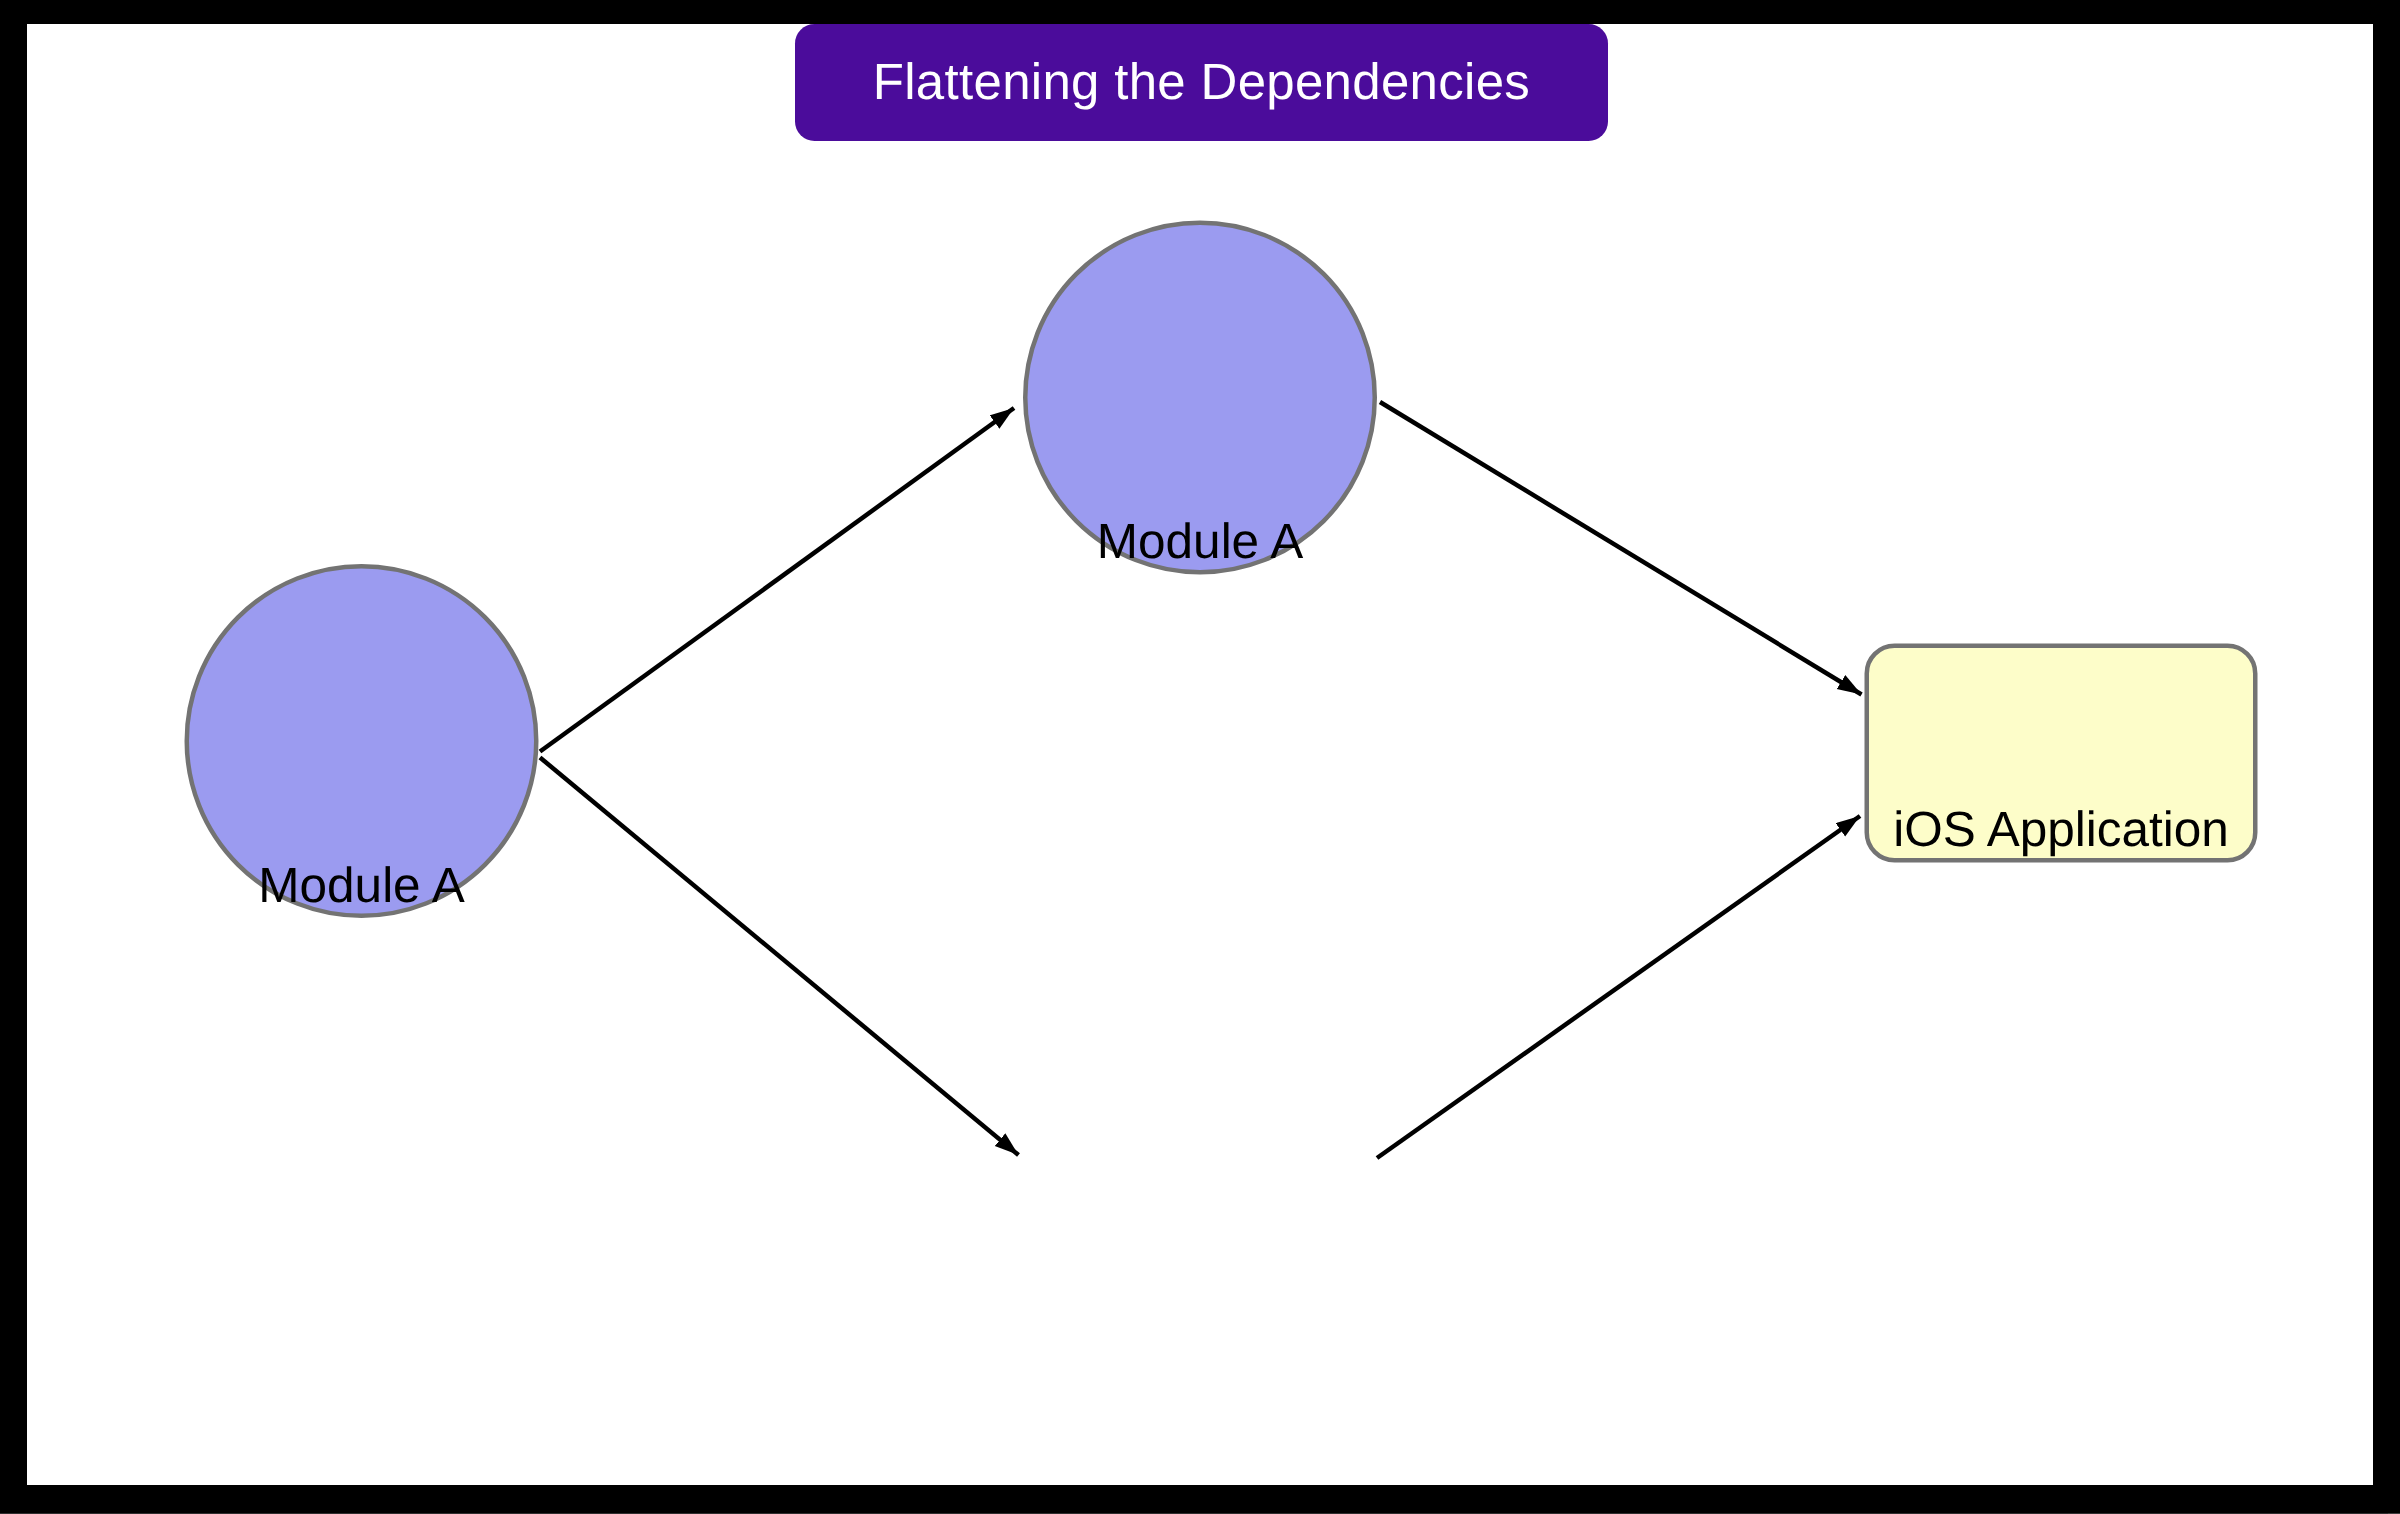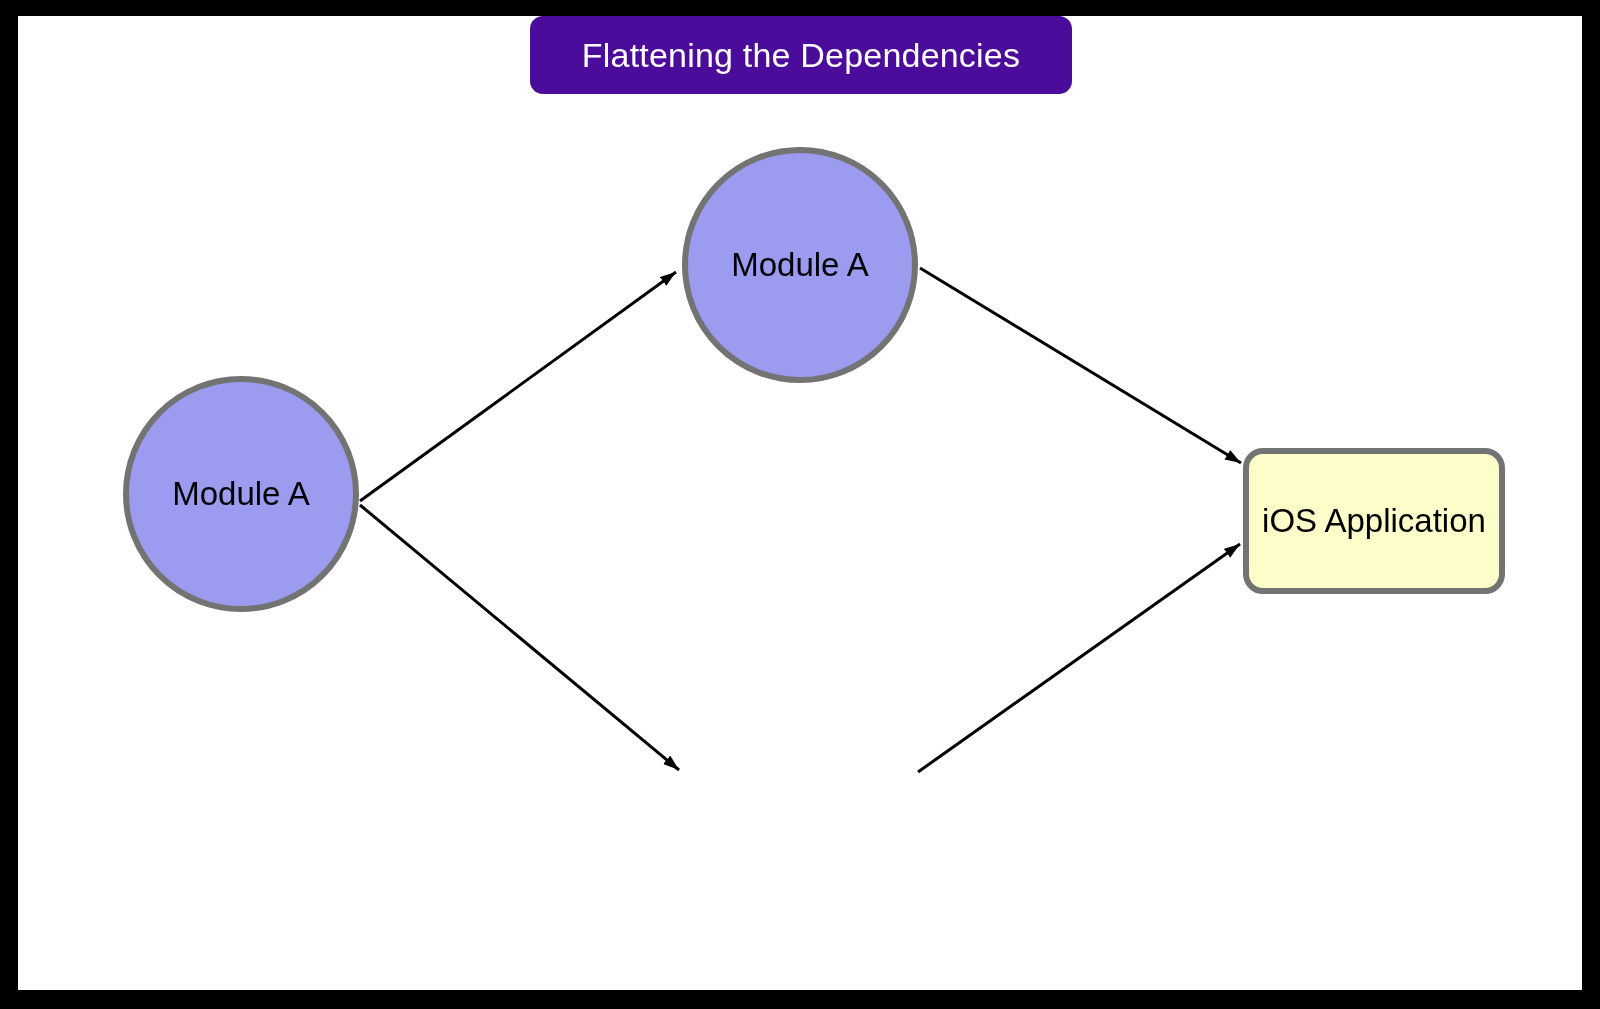--- a/index.html
+++ b/index.html
@@ -48,39 +48,39 @@
   .title-banner .title-text {
     color: #ffffff;
     font-size: 34px;
     letter-spacing: 0.2px;
     white-space: nowrap;
   }
   .node {
     position: absolute;
     box-sizing: border-box;
     display: flex;
-    align-items: center;
+    align-items: flex-end;
     justify-content: center;
-    border: 6px solid #737373;
+    border: 3px solid #737373;
     color: #000000;
     font-size: 33px;
     white-space: nowrap;
   }
   .node.circle {
     width: 236px;
     height: 236px;
     border-radius: 50%;
     background: #9b9bf0;
   }
   #node-module-a-left { left: 123px; top: 376px; }
   #node-module-a-top  { left: 682px; top: 147px; }
   #node-module-c      { left: 683px; top: 659px; }
   .node.rounded-rect {
     left: 1243px;
-    top: 448px;
+    top: 429px;
     width: 262px;
     height: 146px;
     border-radius: 20px;
     background: #fdfdc9;
   }
   .edge {
     stroke: #000000;
     stroke-width: 3;
     fill: none;
   }

